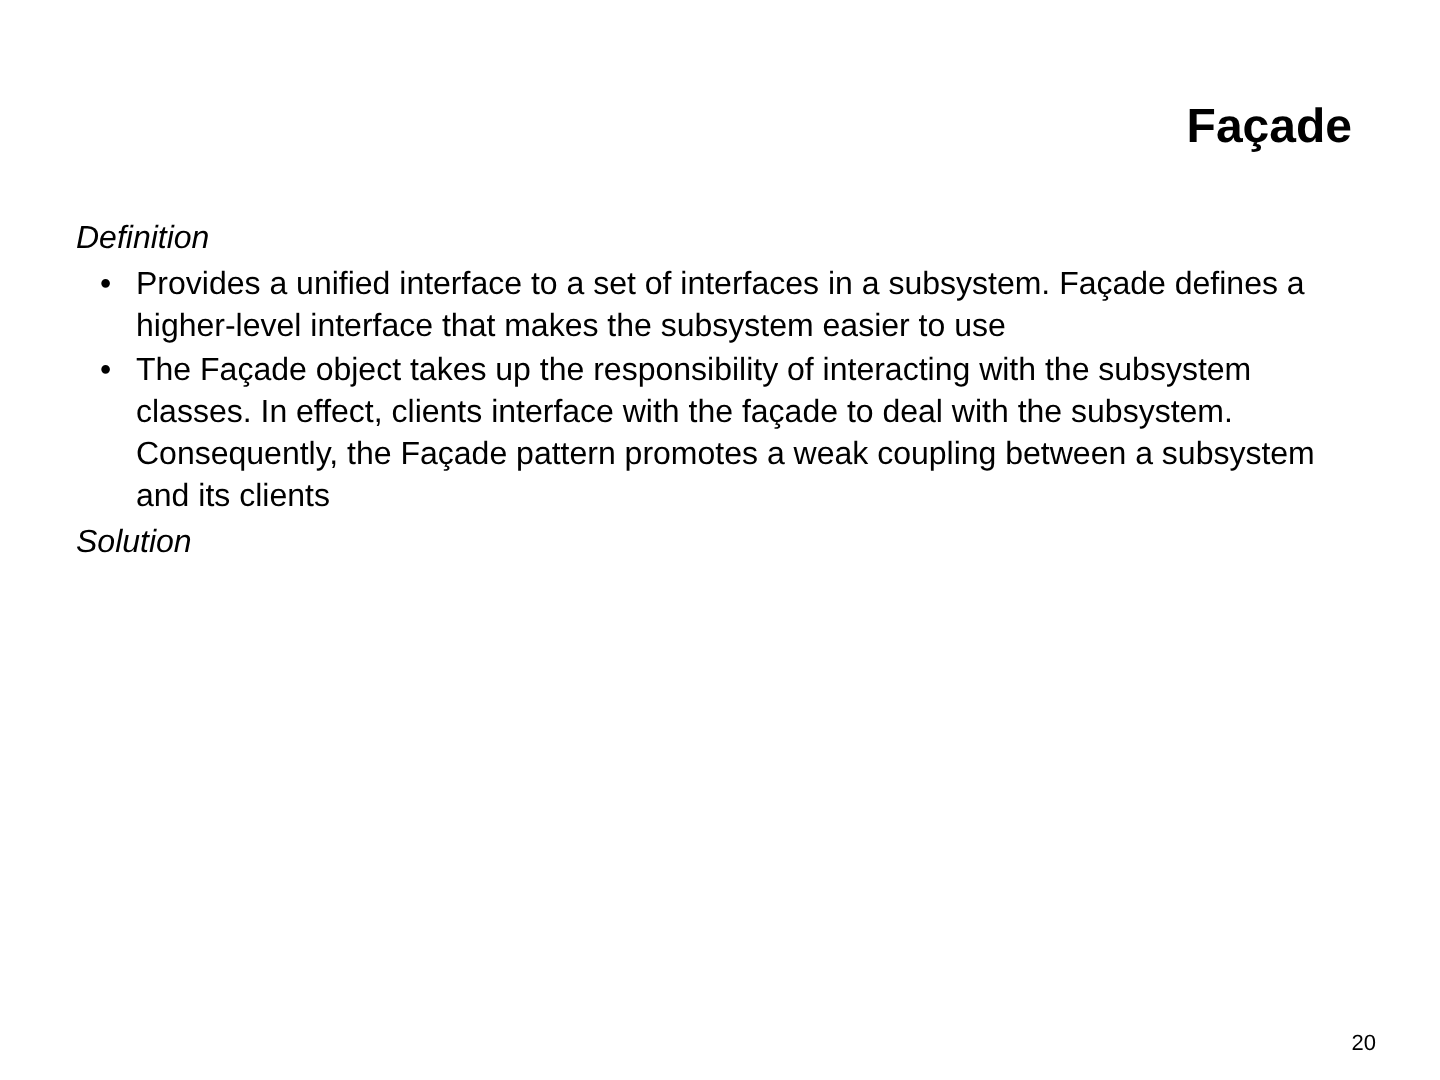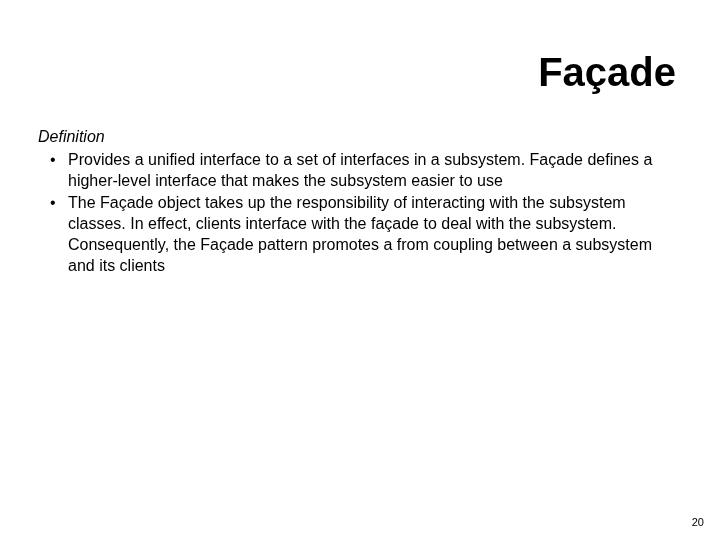--- a/index.html
+++ b/index.html
@@ -1,41 +1,42 @@
 <!DOCTYPE html>
 <html><head>
 <meta charset="utf-8">
 <style>
   * { margin: 0; padding: 0; box-sizing: border-box; }
   html, body { width: 720px; height: 540px; background: #fff; font-family: Arial, Helvetica, sans-serif; color: #000; }
   .slide { position: relative; width: 720px; height: 540px; padding: 50px 38px 0 38px; }
-  .title { font-size: 40px; font-weight: 700; text-align: right; margin-bottom: 32px; padding-right: 6px; }
+  .title { font-size: 24px; font-weight: 700; text-align: right; margin-bottom: 32px; padding-right: 6px; }
   .body { font-size: 16px; line-height: 1.3; }
   .section-label { font-style: italic; margin-top: 0; }
   ul { list-style: none; padding-left: 0; }
   li.bullet { position: relative; padding-left: 30px; margin: 2px 0; }
   li.bullet::before { content: "•"; position: absolute; left: 12px; top: 0; }
-  .page-num { position: absolute; right: 16px; bottom: 12px; font-size: 11px; color: #000; }
+  .page-num { position: absolute; right: 32px; bottom: 12px; font-size: 11px; color: #000; }
 </style>
 </head>
 <body>
 
 <div class="slide">
 
   <div class="title">Façade</div>
 
   <div class="body">
 
     <div class="section-label">Definition</div>
     <ul>
       <li class="bullet">Provides a unified interface to a set of interfaces in a subsystem. Façade defines a higher-level interface that makes the subsystem easier to use</li>
     </ul>
 
     <ul>
-      <li class="bullet">The Façade object takes up the responsibility of interacting with the subsystem classes. In effect, clients interface with the façade to deal with the subsystem. Consequently,  the Façade pattern promotes a from coupling between a subsystem and its clients</li>
+      <li class="bullet">The Façade object takes up the responsibility of interacting with the subsystem classes. In effect, clients interface with the façade to deal with the subsystem. Consequently,  the Façade pattern promotes a weak coupling between a subsystem and its clients</li>
     </ul>
 
+    <div class="section-label">Solution</div>
 
   </div>
 
   <div class="page-num">20</div>
 
 </div>
 
 </body></html>

